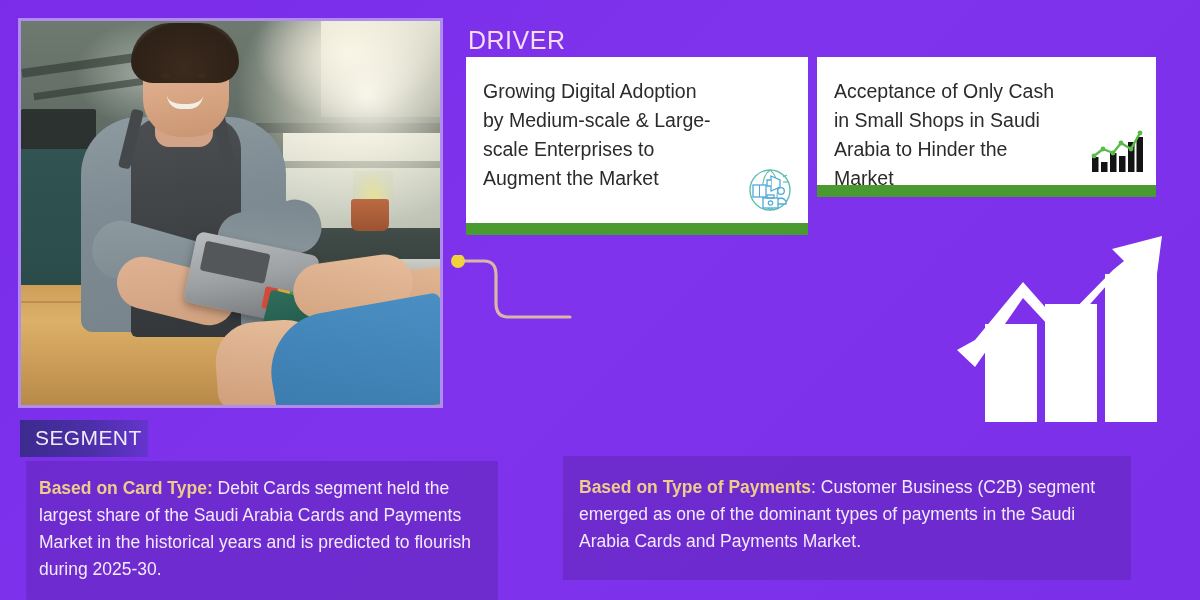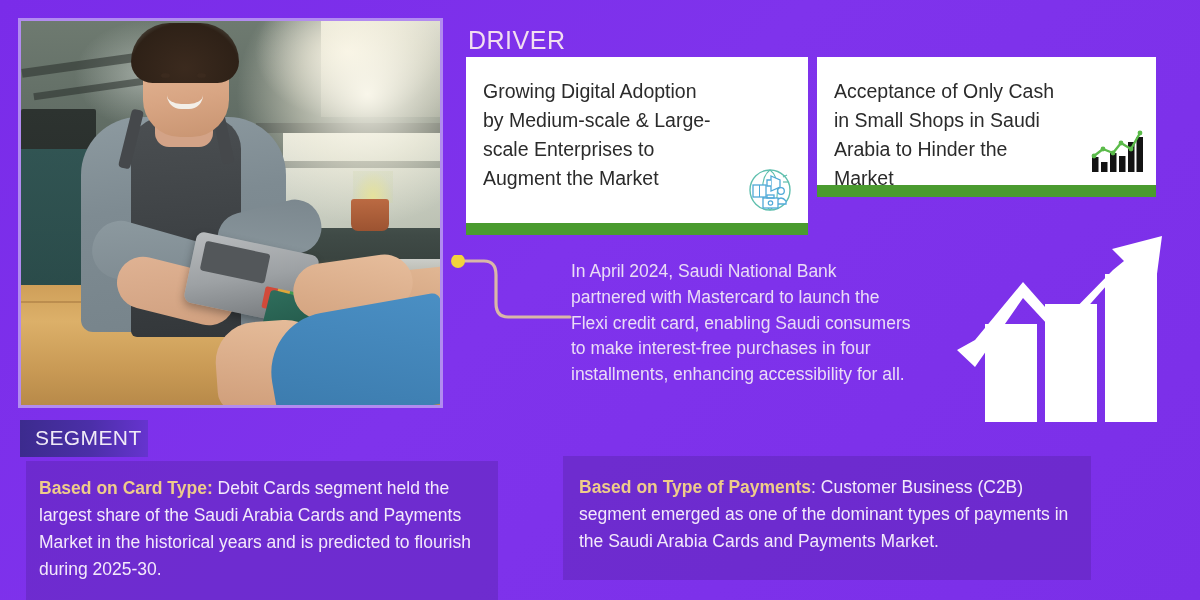--- a/index.html
+++ b/index.html
@@ -259,21 +259,21 @@
     background: rgba(88, 36, 170, 0.42);
     color: #F1E6FA;
     font-size: 17.5px;
     line-height: 27px;
   }
   #segment-left {
     left: 26px; top: 461px; width: 472px; height: 148px;
     padding: 14px 14px 0 13px;
   }
   #segment-right {
-    left: 563px; top: 456px; width: 528px; height: 124px;
+    left: 563px; top: 456px; width: 568px; height: 124px;
     padding: 18px 16px 0 16px;
   }
   .seg-bold { color: #EFCC8A; font-weight: bold; }
   .seg-body { color: #F3E9FB; }
 </style>
 </head>
 <body>
 
 <div id="canvas">
 
@@ -370,25 +370,20 @@
     </div>
   </div>
 
   <div id="connector">
     <svg width="125" height="80" viewBox="0 0 125 80">
       <path d="M13 6 H36 Q48 6 48 20 V48 Q48 62 60 62 H122" fill="none" stroke="#D9B7A8" stroke-width="3.2" stroke-linecap="round"></path>
       <circle cx="10" cy="6" r="7" fill="#F2D23C"></circle>
     </svg>
   </div>
 
-  <div id="news-text">In April 2024, Saudi National Bank
-partnered with Mastercard to launch the
-Flexi credit card, enabling Saudi consumers
-to make interest-free purchases in four
-installments, enhancing accessibility for all.</div>
 
   <div id="growth-graphic">
     <svg width="215" height="190" viewBox="0 0 215 190">
       <rect x="30" y="92" width="52" height="98" fill="#FFFFFF"></rect>
       <rect x="90" y="72" width="52" height="118" fill="#FFFFFF"></rect>
       <rect x="150" y="42" width="52" height="148" fill="#FFFFFF"></rect>
       <path d="M2 118 L20 135 L68 66 L105 106 L160 44 L188 70 L200 57 L207 4 L157 17 L169 29 L158 38 L105 92 L68 50 L20 108 Z" fill="#FFFFFF"></path>
       <path d="M200 12 L168 19 L201 46 Z" fill="#FFFFFF"></path>
     </svg>
   </div>

